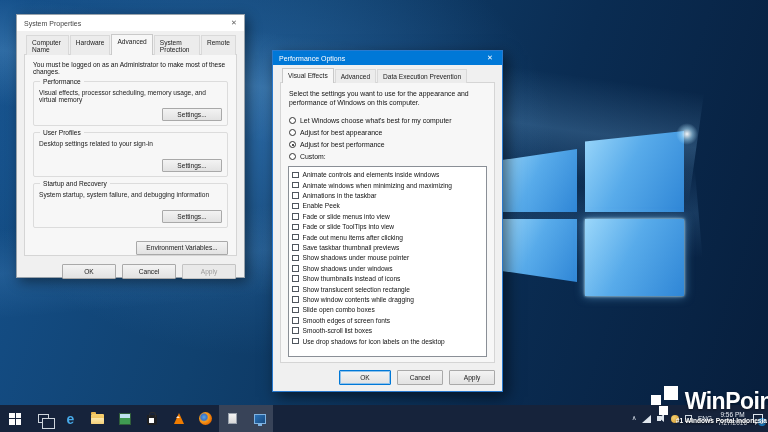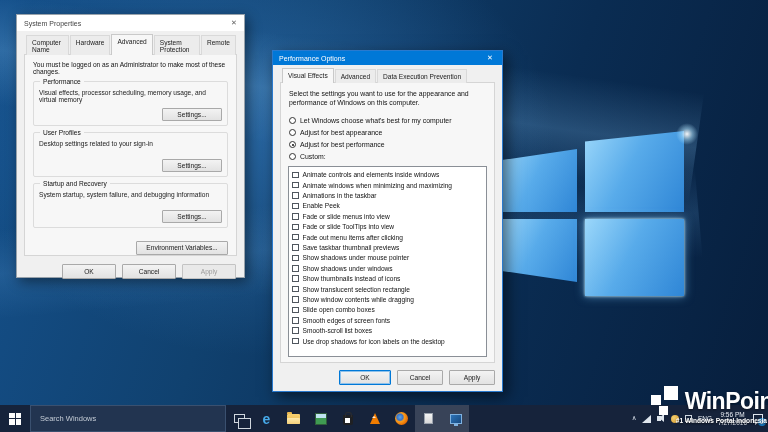--- a/index.html
+++ b/index.html
@@ -328,21 +328,20 @@
 
   <div class="taskbar">
     <div class="startbtn">
       <span class="winflag">
           <span></span>
           <span></span>
           <span></span>
           <span></span>
         </span>
     </div>
-    <input class="searchbox" placeholder="Search Windows" style="">
     <div class="tb-slot">
       <span class="tv-icon"></span>
     </div>
     <div class="tb-slot">
       <span class="edge-e">e</span>
     </div>
     <div class="tb-slot">
       <span class="folder"></span>
     </div>
     <div class="tb-slot">

